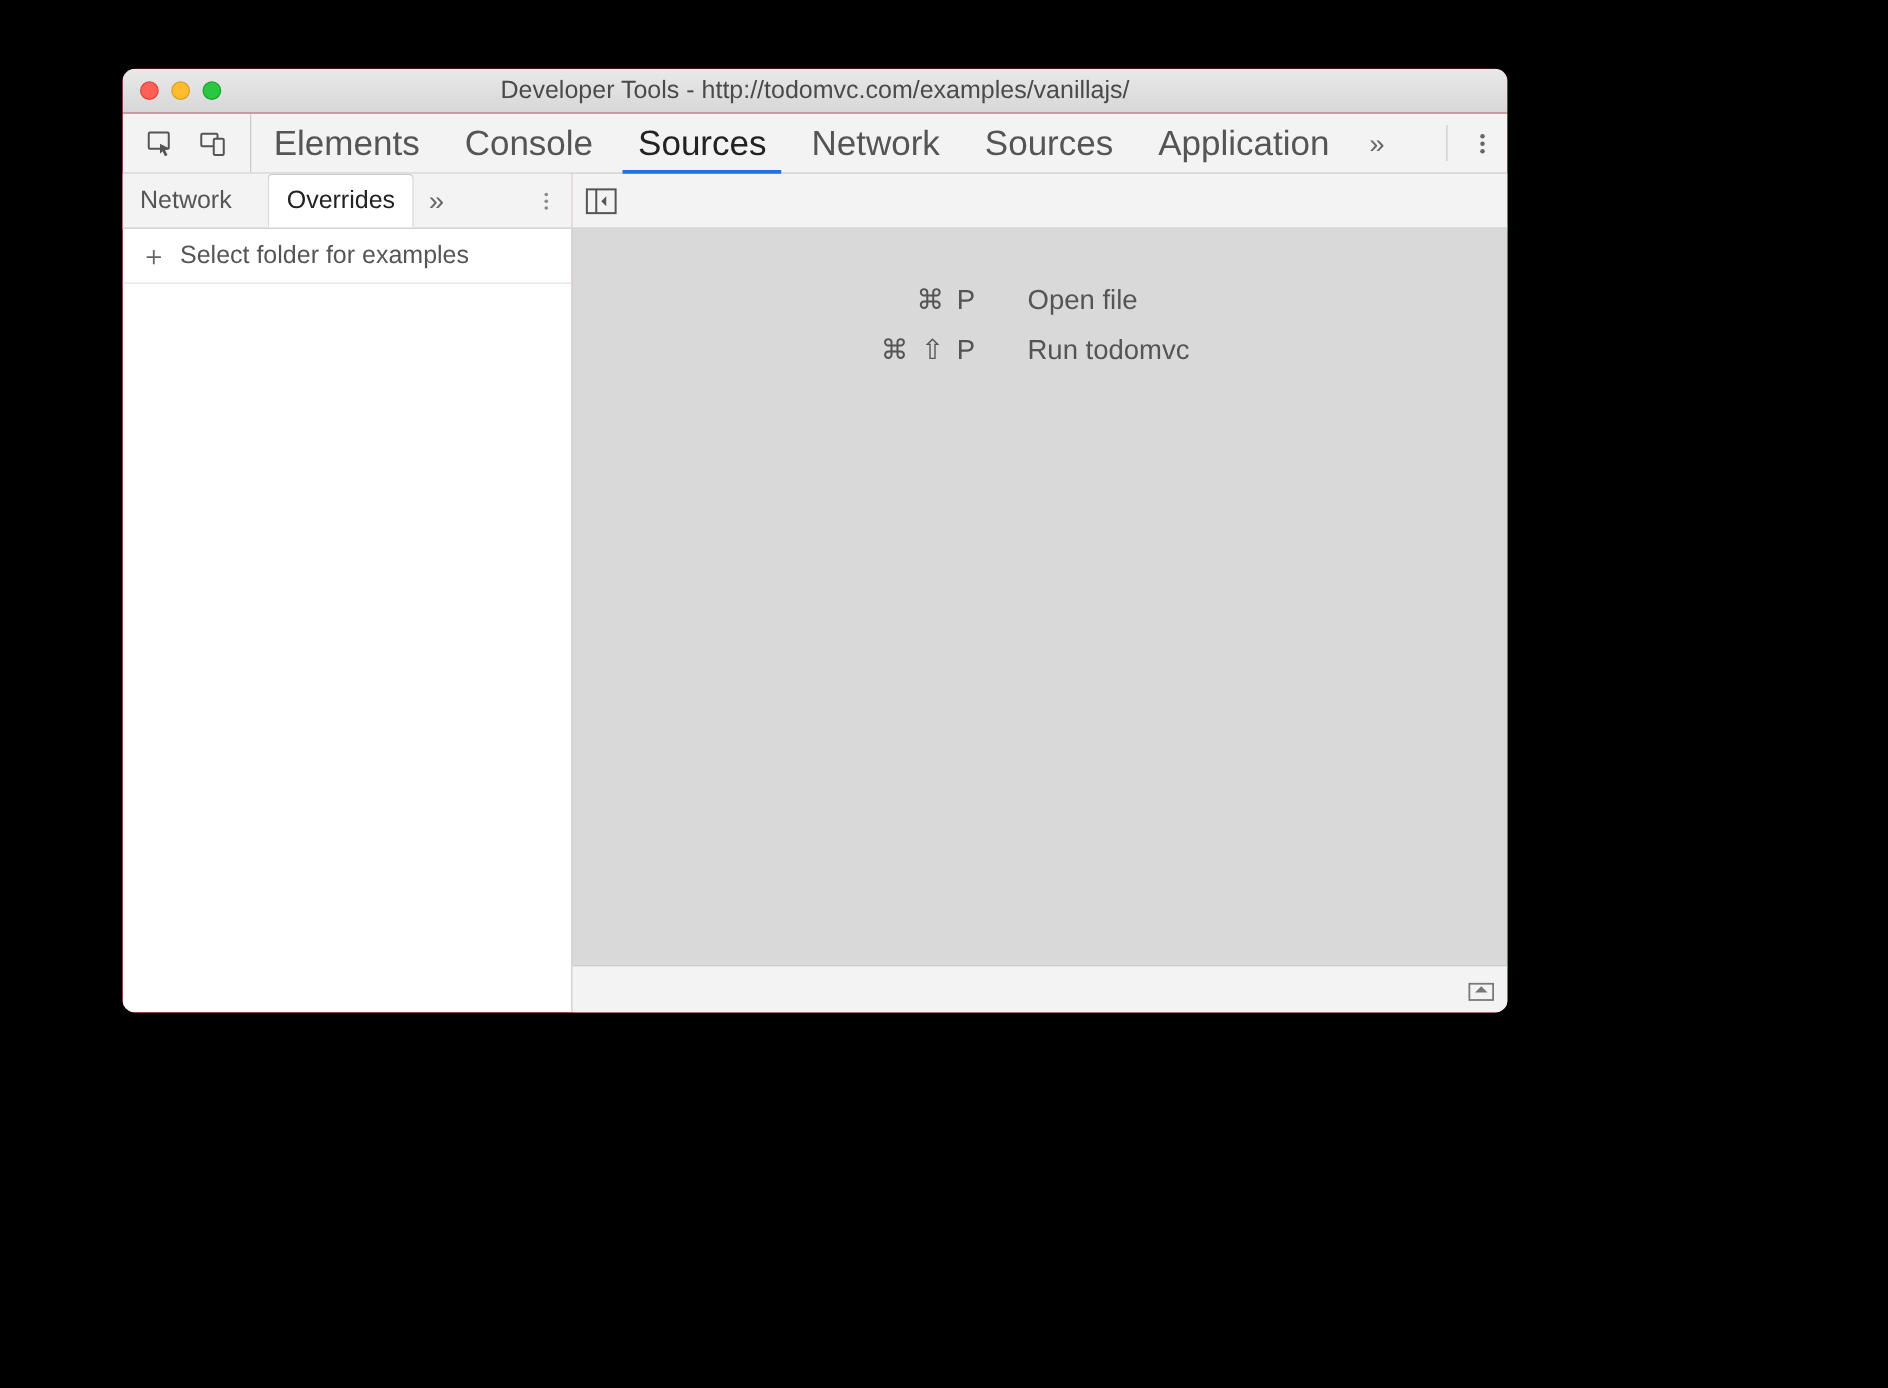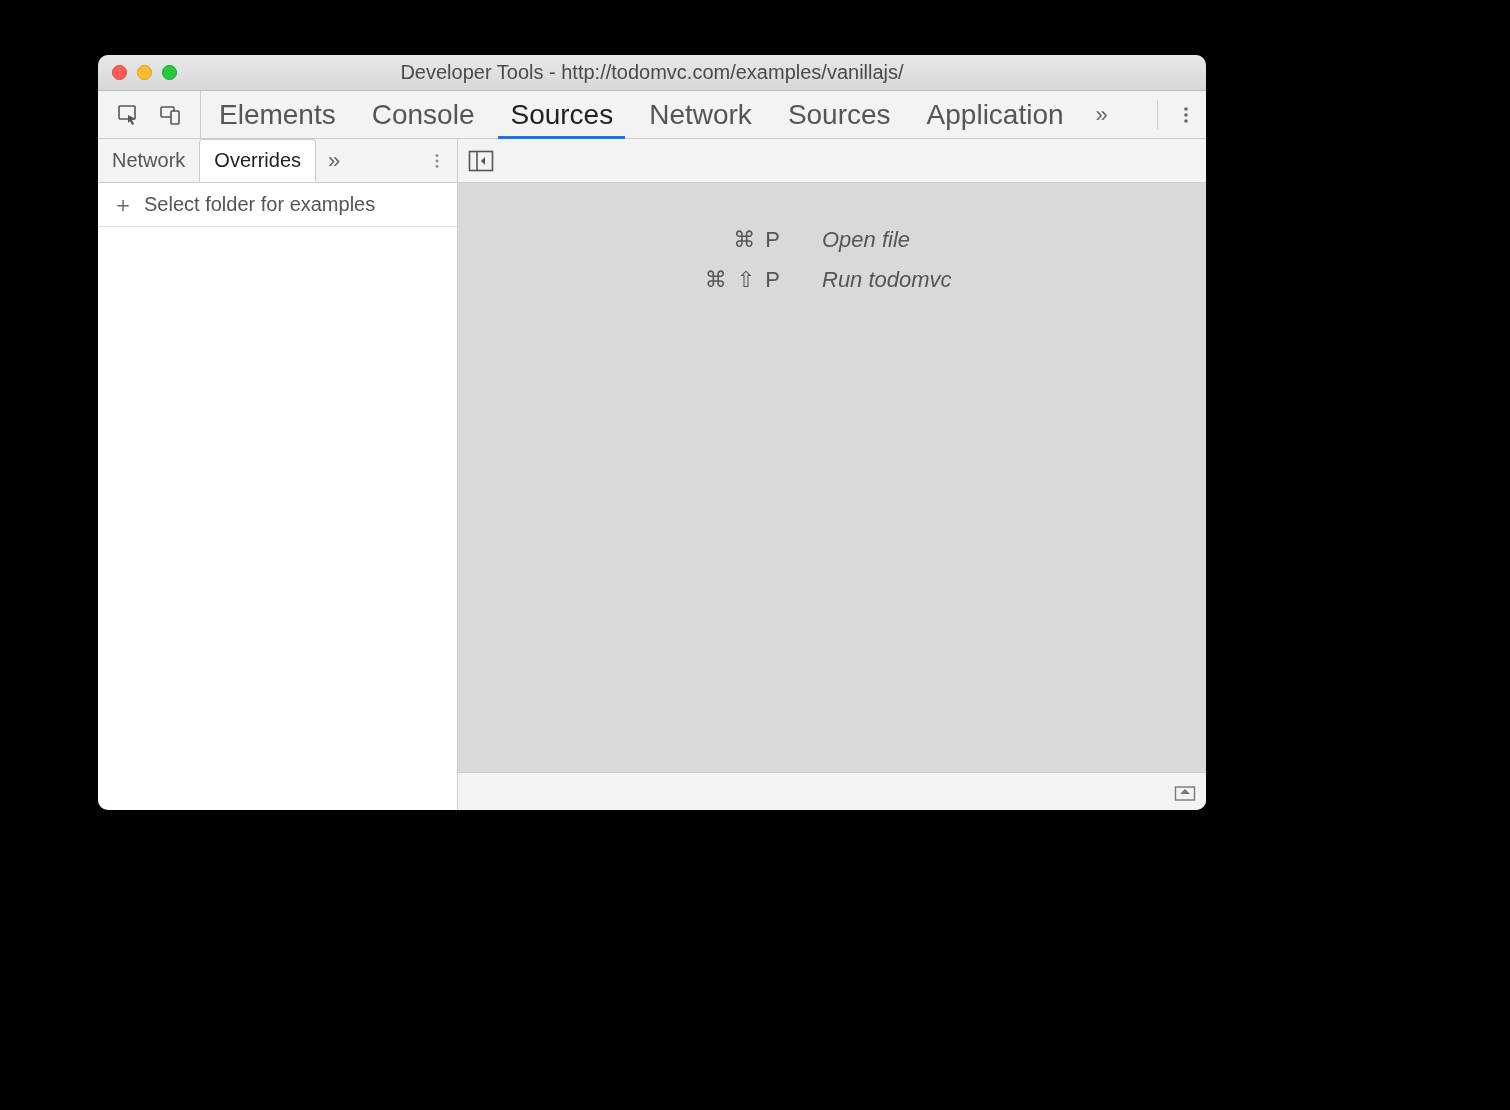--- a/index.html
+++ b/index.html
@@ -138,20 +138,21 @@
     color: #555;
     font-size: 20px;
   }
   .sidebar-tab.active {
     background: #fff;
     border: 1px solid #ccc;
     border-bottom: 1px solid #fff;
     border-radius: 4px 4px 0 0;
     margin-bottom: -1px;
     color: #222;
+    margin-left: 15px;
   }
   .sidebar-overflow {
     padding: 0 12px;
     color: #666;
     font-size: 22px;
   }
   .sidebar-kebab {
     margin-left: auto;
     width: 40px;
     display: flex;
@@ -210,21 +211,21 @@
     display: flex;
     align-items: center;
     gap: 40px;
   }
   .keys {
     min-width: 120px;
     text-align: right;
     color: #555;
     letter-spacing: 2px;
   }
-  .desc { min-width: 180px; text-align: left; font-style: italic; }
+  .desc { min-width: 180px; text-align: left; }
   .dropzone-text { color: #555; }
   .editor-footer {
     height: 38px;
     background: #f3f3f3;
     border-top: 1px solid #ccc;
     display: flex;
     align-items: center;
     justify-content: flex-end;
     padding: 0 10px;
   }

